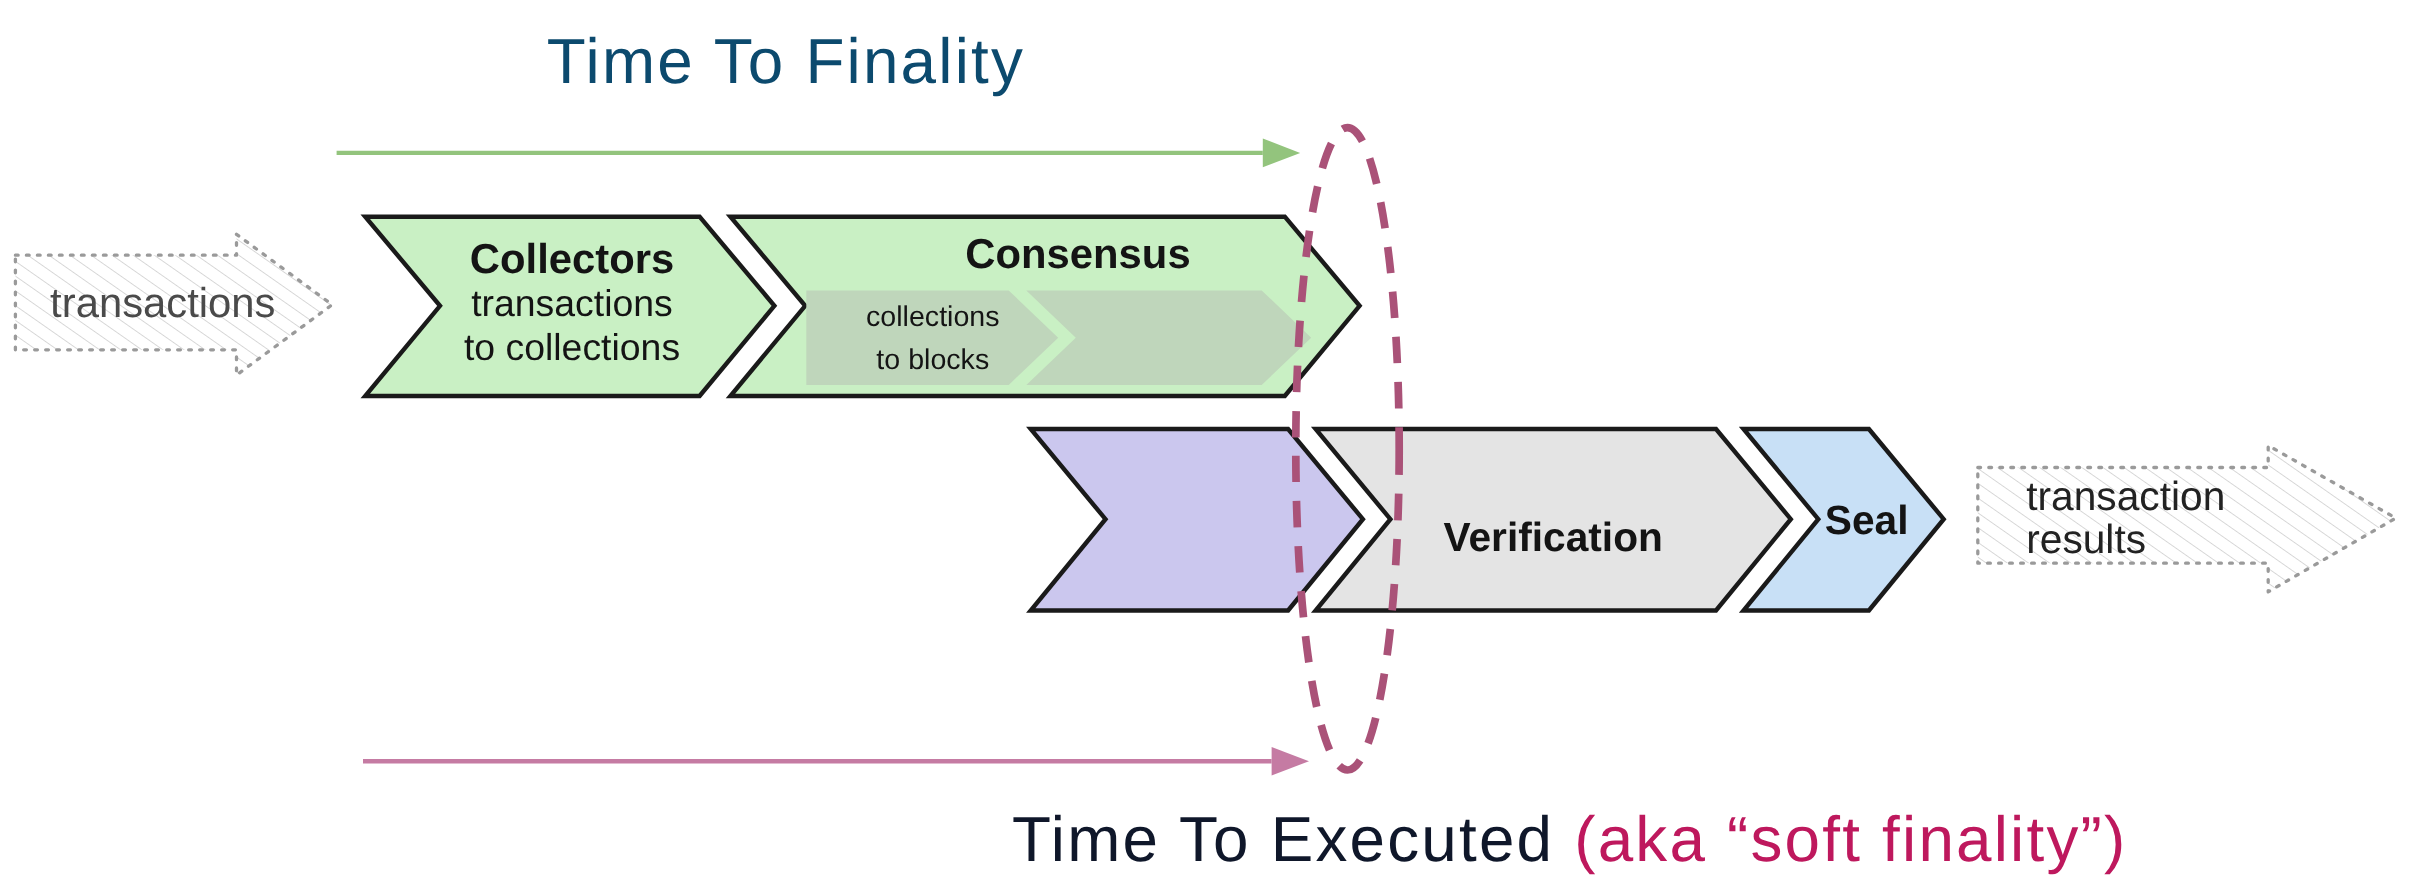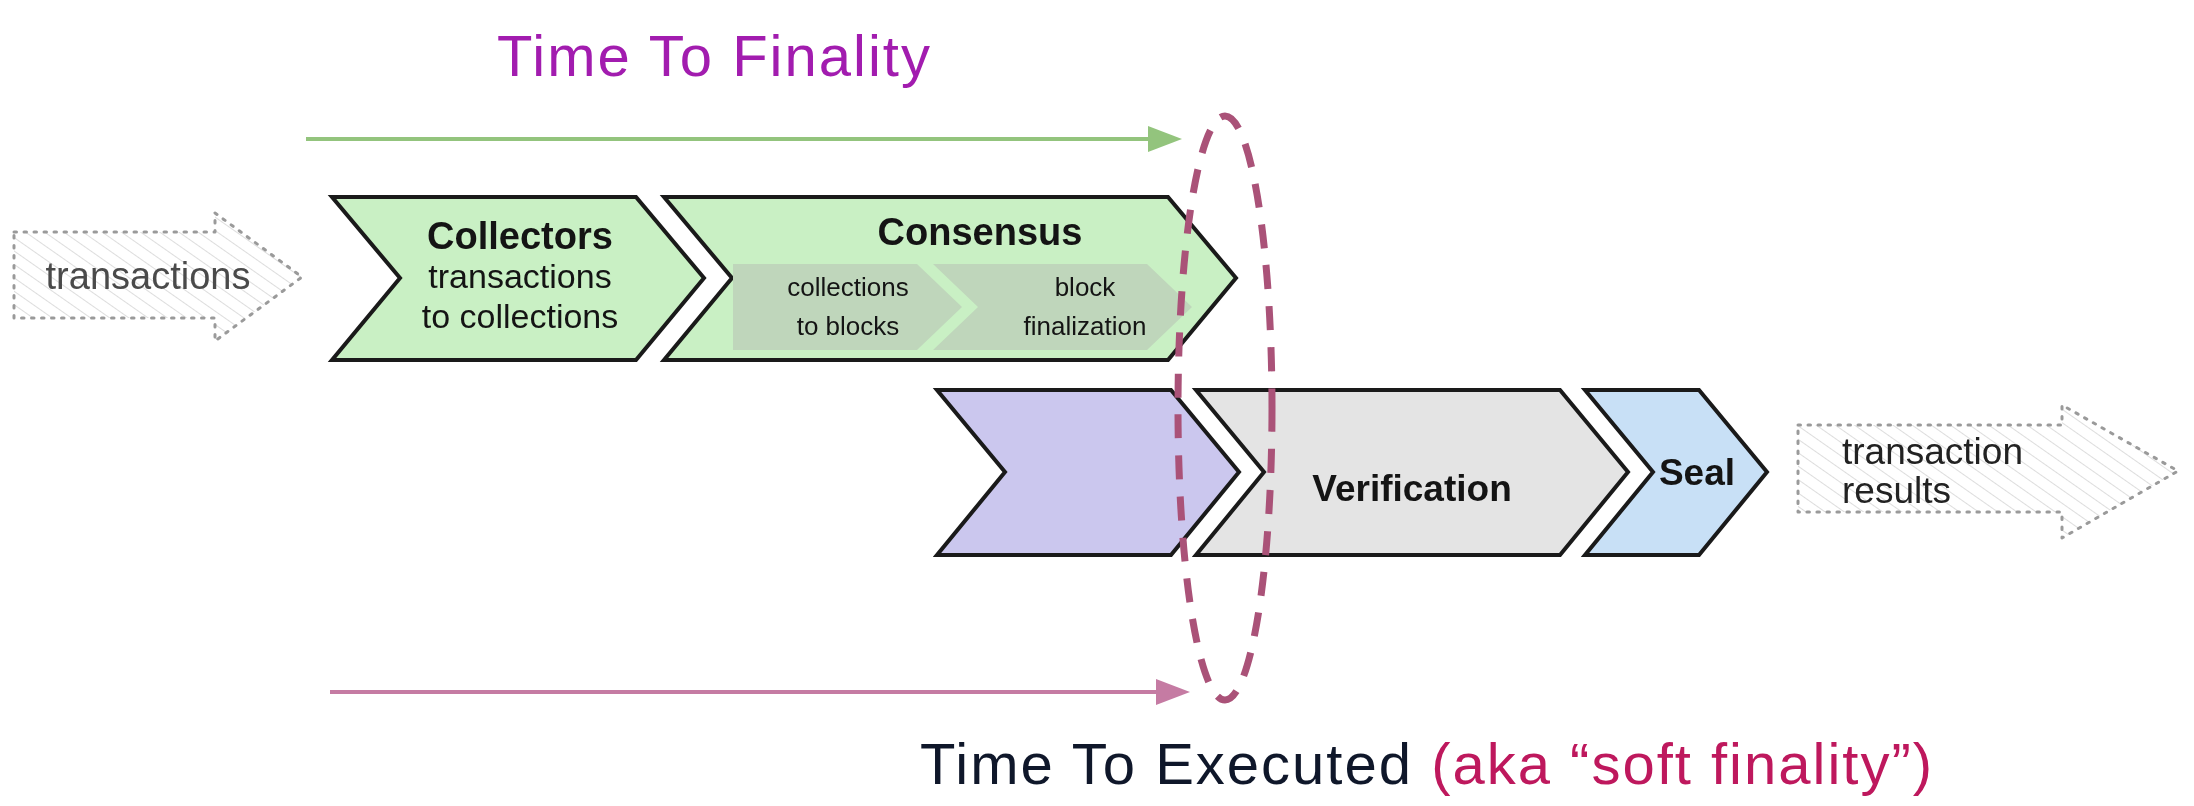--- a/index.html
+++ b/index.html
@@ -11,21 +11,21 @@
     overflow:hidden;
     font-family:"Liberation Sans","DejaVu Sans",sans-serif;
   }
   .layer{position:absolute;left:0;top:0;}
   .txt{position:absolute;white-space:nowrap;color:#141414;}
   .center{transform:translateX(-50%);text-align:center;}
   .big-title{
     font-weight:300;
     font-size:58px;
     letter-spacing:2px;
-    color:#a21caf;
+    color:#0c4a6e;
   }
   .bottom-title{font-weight:300;font-size:58px;letter-spacing:2px;}
   .bottom-title .primary{color:#0f172a;}
   .bottom-title .secondary{color:#be185d;}
   .stage-title{font-weight:700;font-size:38px;line-height:40px;}
   .stage-sub{font-weight:400;font-size:34px;line-height:40px;}
   .substage{font-weight:400;font-size:26px;line-height:39px;}
   .io-label{font-weight:400;font-size:38px;color:#4a4a4a;}
   .io-label-out{font-weight:400;font-size:37px;line-height:39px;color:#222;text-align:left;}
   .exec-label{font-weight:700;font-size:37px;}
@@ -78,24 +78,20 @@
     <div class="stage-sub">to collections</div>
   </div>
 
   <div class="txt stage-title center" style="left:980px;top:212px;">Consensus</div>
 
   <div class="txt substage center" style="left:848px;top:268px;">
     <div>collections</div>
     <div>to blocks</div>
   </div>
 
-  <div class="txt substage center" style="left:1085px;top:268px;">
-    <div>block</div>
-    <div>finalization</div>
-  </div>
 
   <div class="txt exec-label center" style="left:1412px;top:468px;">Verification</div>
   <div class="txt exec-label center" style="left:1697px;top:452px;">Seal</div>
 
   <div class="txt io-label-out" style="left:1842px;top:432px;">
     <div>transaction</div>
     <div>results</div>
   </div>
 
   <div class="txt bottom-title" style="left:920px;top:730px;">

